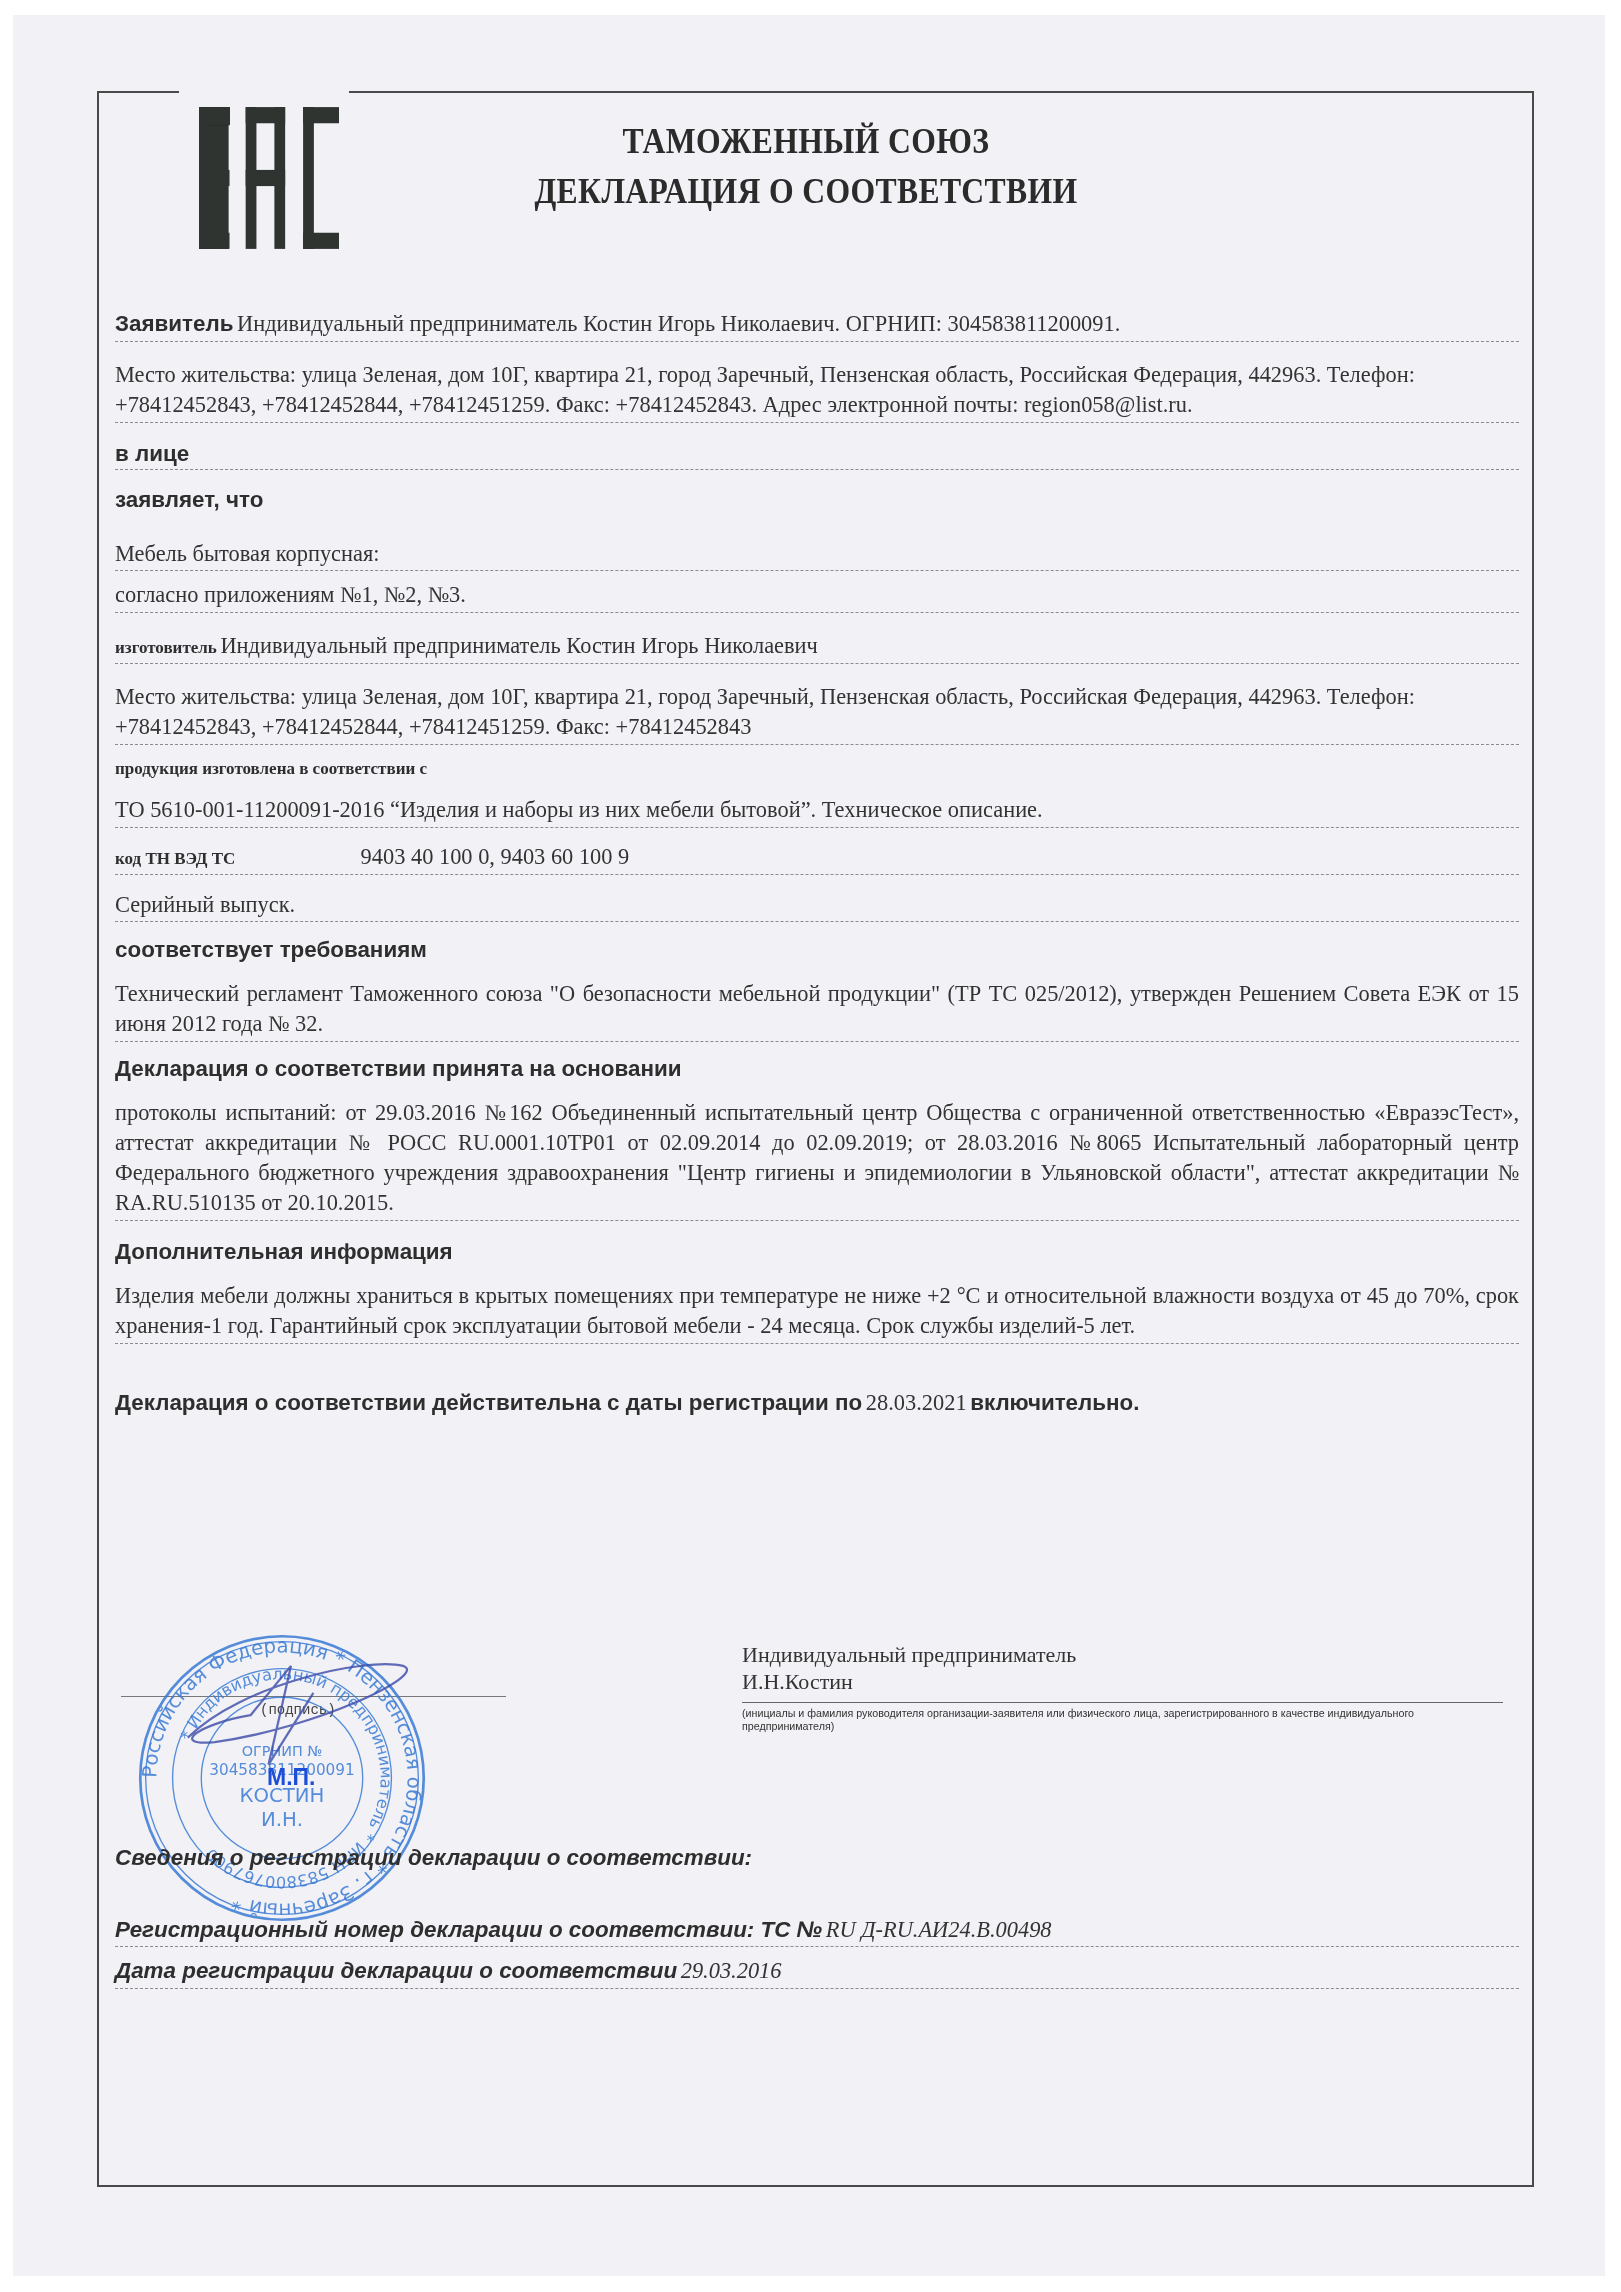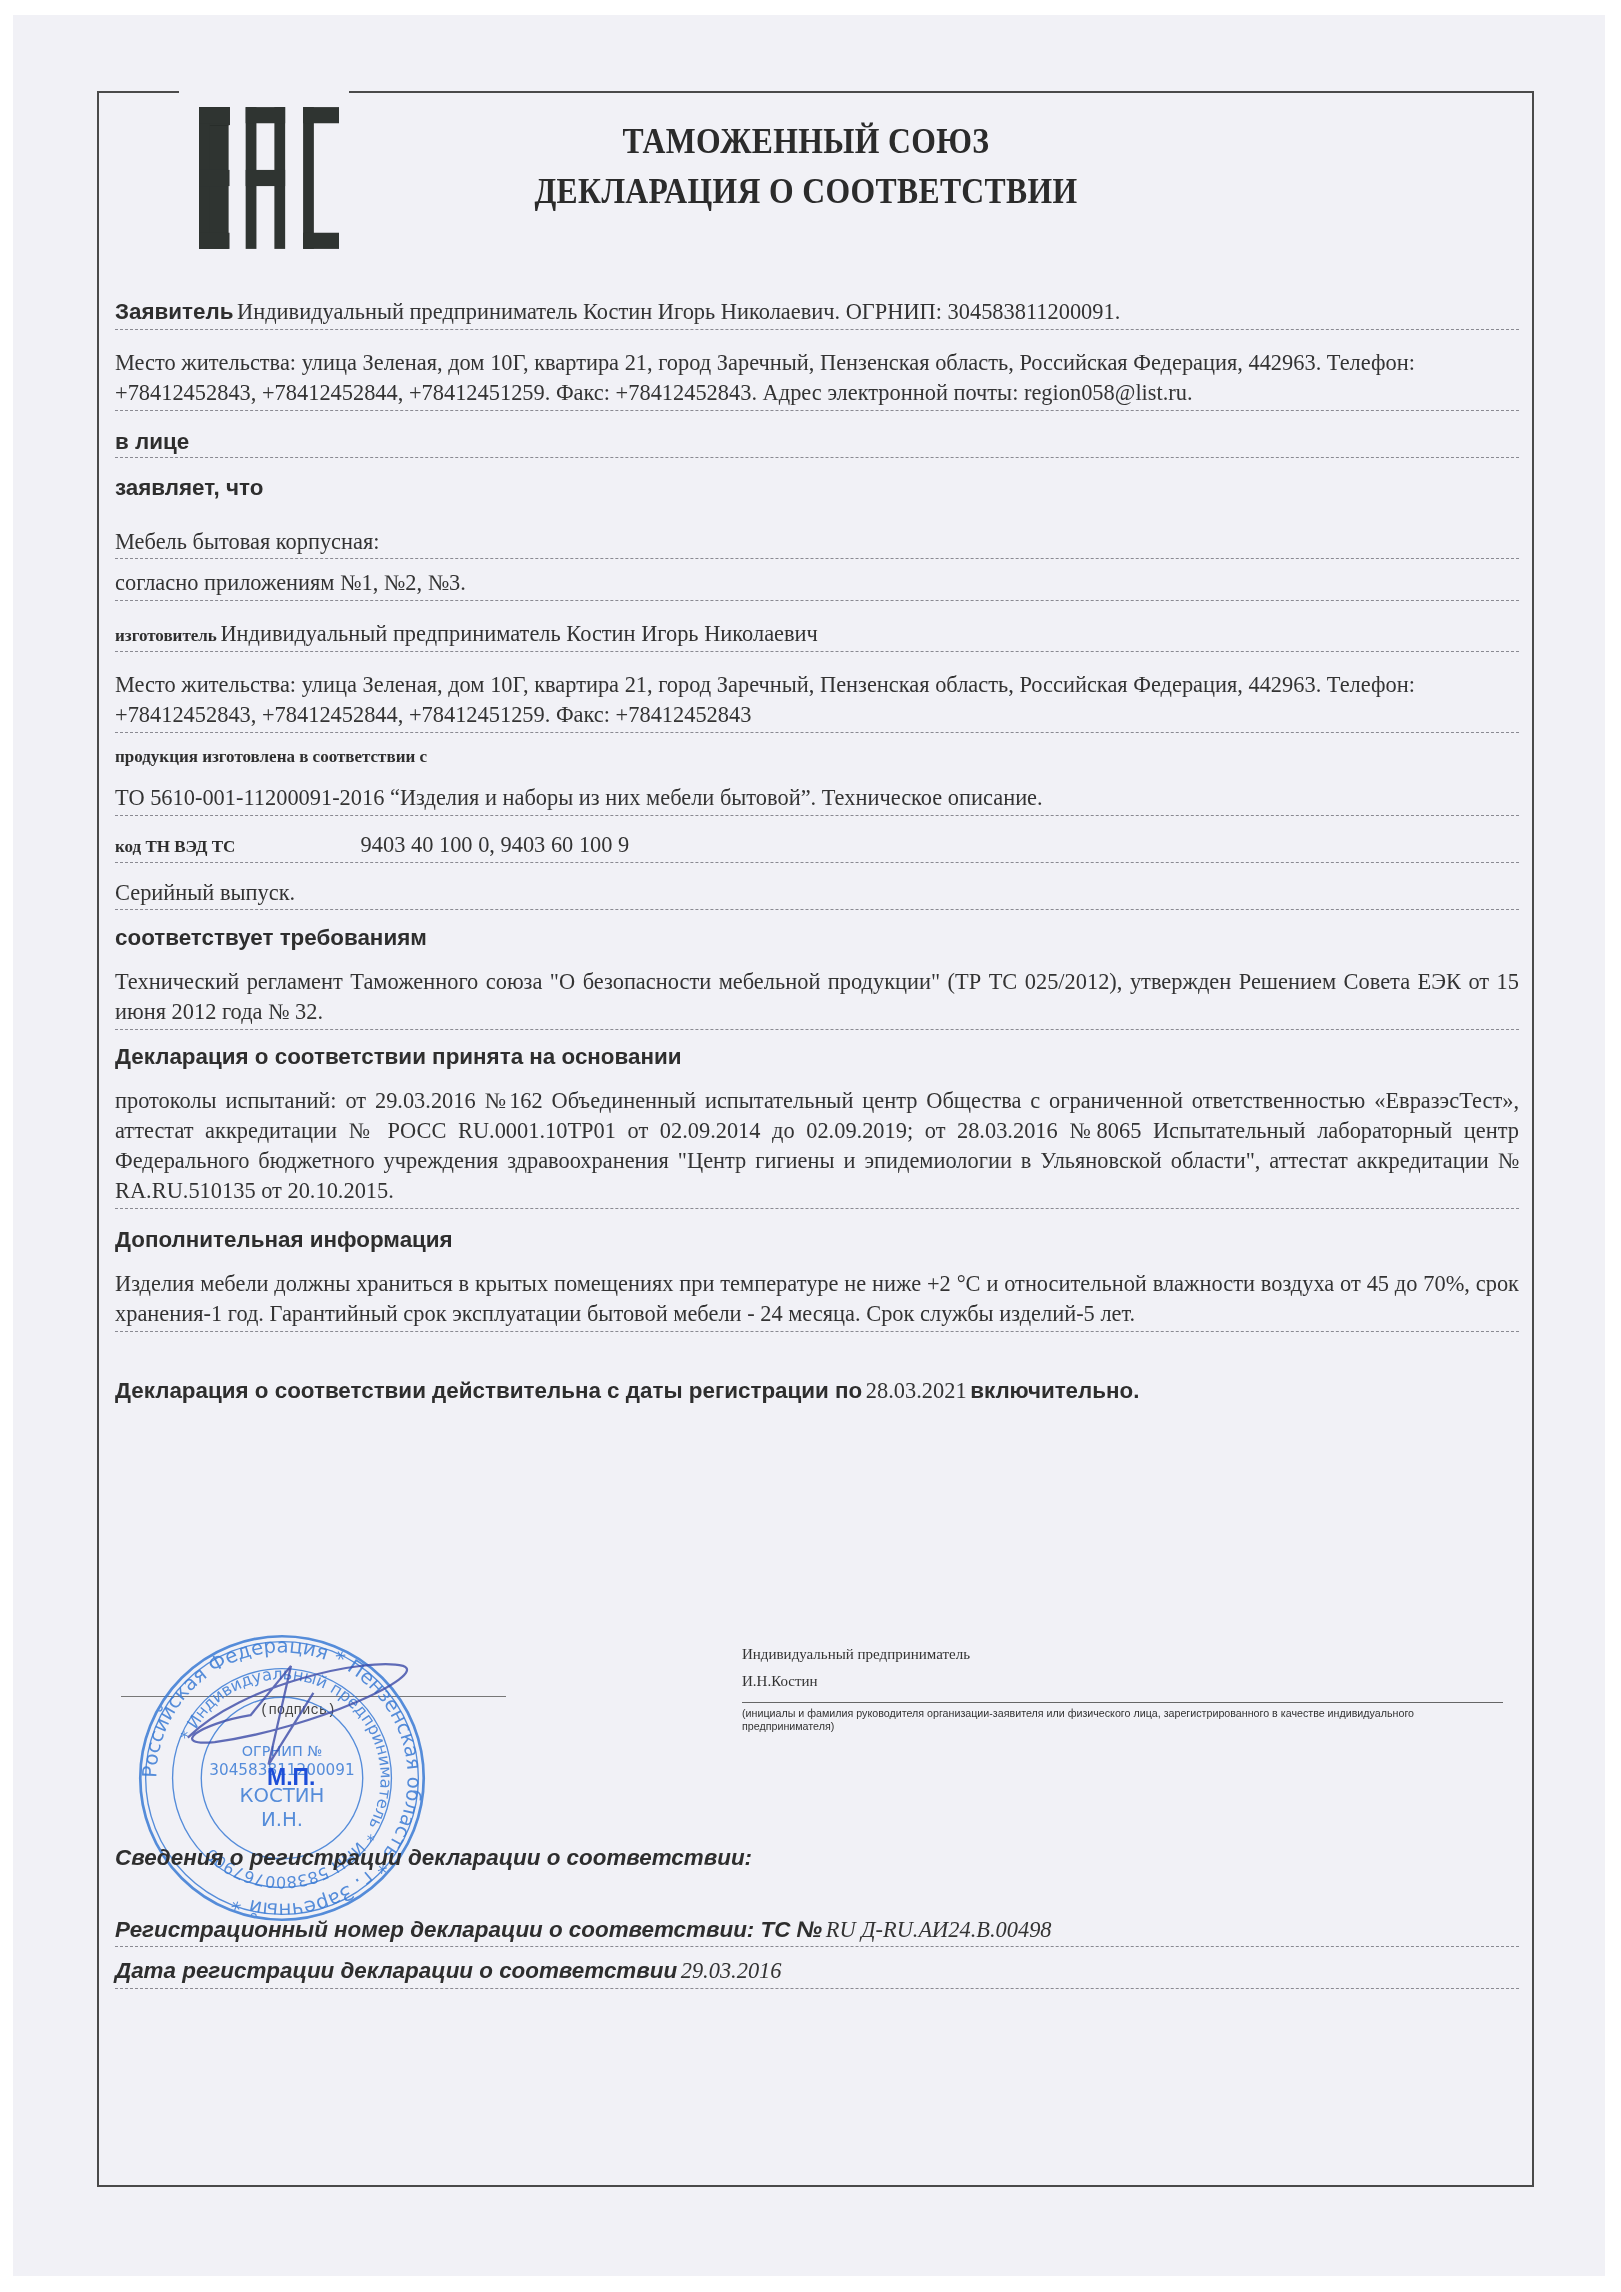--- a/index.html
+++ b/index.html
@@ -5,30 +5,30 @@
   html, body { margin:0; padding:0; }
   body { width:1621px; height:2293px; background:#ffffff; position:relative; overflow:hidden; }
   .paper { position:absolute; left:13.4px; top:15px; width:1592px; height:2261px; background:#f1f1f6; }
   .frame { position:absolute; left:97px; top:91px; width:1437px; height:2096px;
            border:2.7px double #4a4a4a; box-sizing:border-box; }
   .frame-gap { position:absolute; left:179px; top:84px; width:170px; height:14.3px; background:#f1f1f6; }
   .eac { position:absolute; left:199px; top:107px; width:140px; height:142px; }
   .title { position:absolute; left:421px; top:116px; width:770px; text-align:center;
            font-family:"Liberation Serif", serif; font-weight:bold; color:#2b2b2b;
            font-size:36px; line-height:50px; letter-spacing:0.4px; transform:scaleX(0.88); }
-  .content { position:absolute; left:115px; top:292px; width:1404px; }
+  .content { position:absolute; left:115px; top:304px; width:1404px; }
   .row { position:relative; border-bottom:1.8px dashed #8a8a92; margin-bottom:9px; padding:5.4px 0 1.8px 0; }
   .row.nodash { border-bottom:none; }
   .lbl { font-family:"Liberation Sans", sans-serif; font-weight:bold; color:#2e2e2e; }
   .lbl.big { font-size:22.4px; }
   .lbl.sm { font-size:17px;font-family:Liberation Serif, serif; }
   .val { font-family:"Liberation Serif", serif; color:#333; font-size:22.4px; line-height:30px; }
   .just { text-align:justify; text-align-last:left; }
   .sig-block { position:absolute; left:742px; top:1641px; width:761px; }
-  .sig-name { font-family:"Liberation Serif", serif; font-size:15px; color:#333; line-height:27px; }
+  .sig-name { font-family:"Liberation Serif", serif; font-size:22px; color:#333; line-height:27px; }
   .sig-line { border-top:1.8px solid #666; margin-top:7.2px; }
   .sig-caption { font-family:"Liberation Sans", sans-serif; font-size:10.7px; color:#333; line-height:13.4px; margin-top:3.6px; }
   .podpis-line { position:absolute; left:121px; top:1696px; width:385px; border-top:0.9px solid #777; }
   .podpis-lbl { position:absolute; left:260px; top:1702px; font-family:Liberation Mono, monospace; font-size:14px; color:#444; }
   .mp { position:absolute; left:267px; top:1764px; font-family:"Liberation Sans", sans-serif; font-weight:bold; font-size:23px; color:#1d4ed8; }
   .stamp { position:absolute; left:134px; top:1630px; width:296px; height:296px; }
   .reg { position:absolute; left:115px; top:1840px; width:1404px;font-style:italic; }
 </style>
 </head>
 <body>

